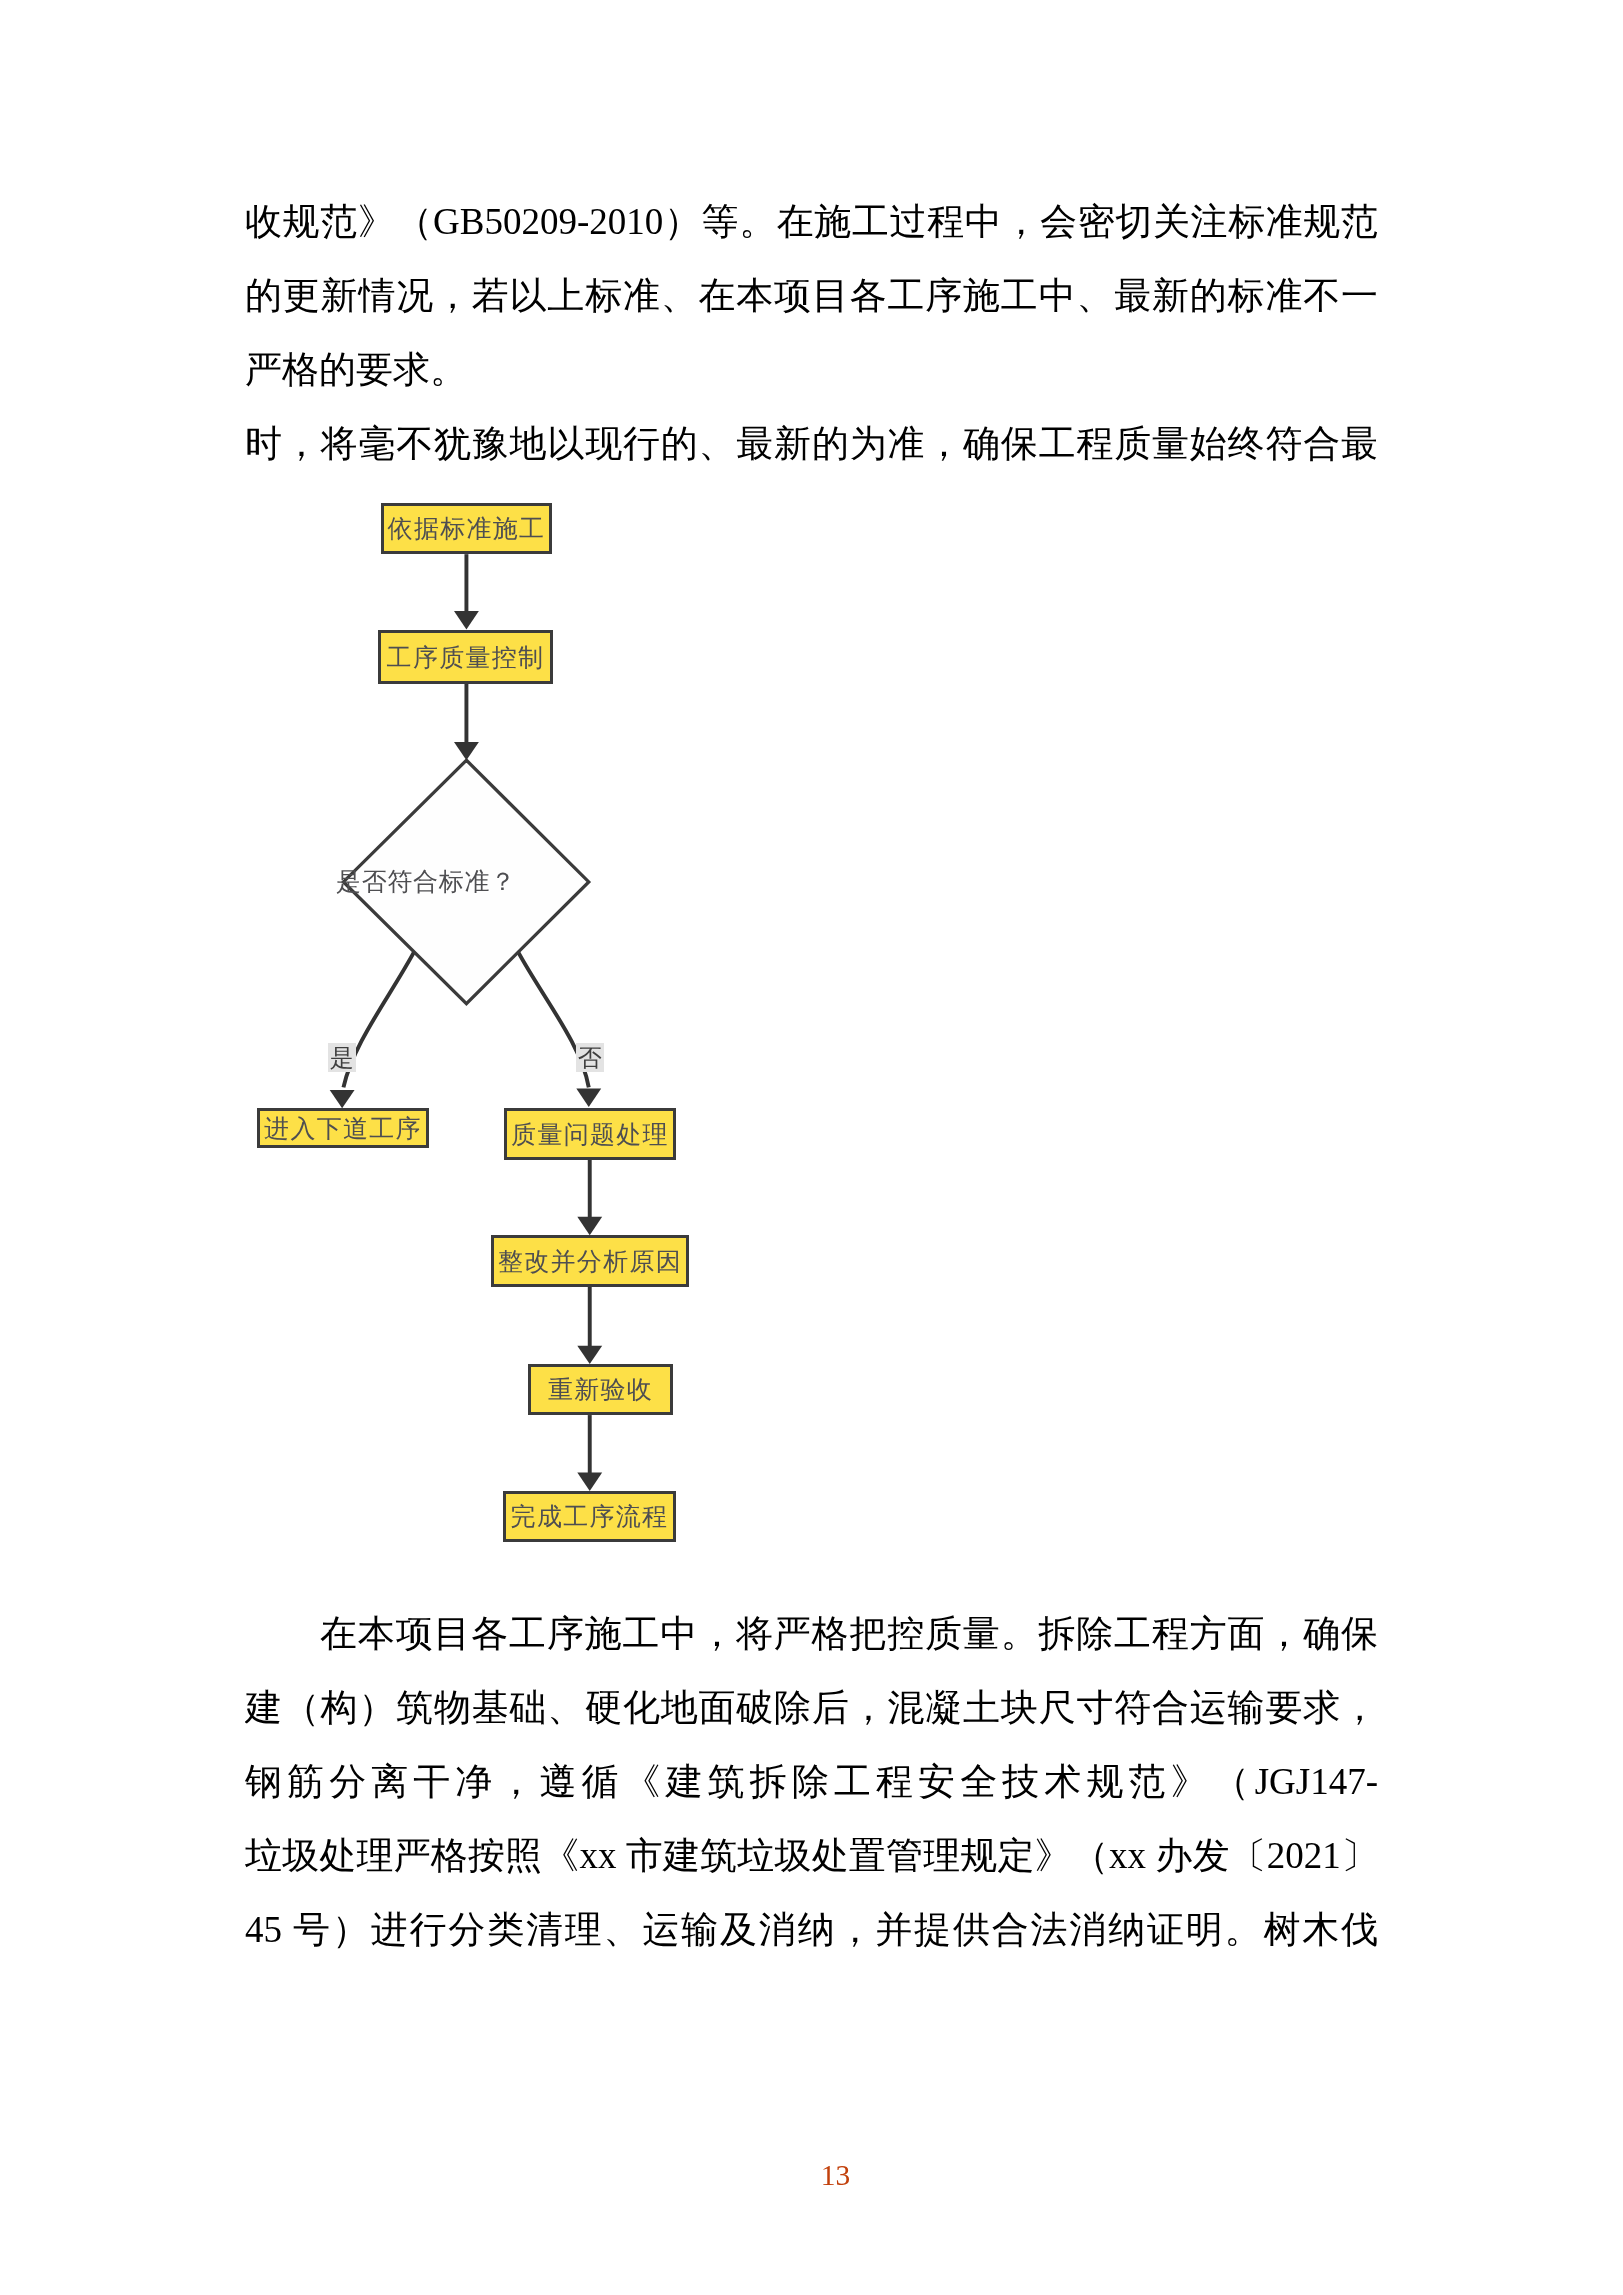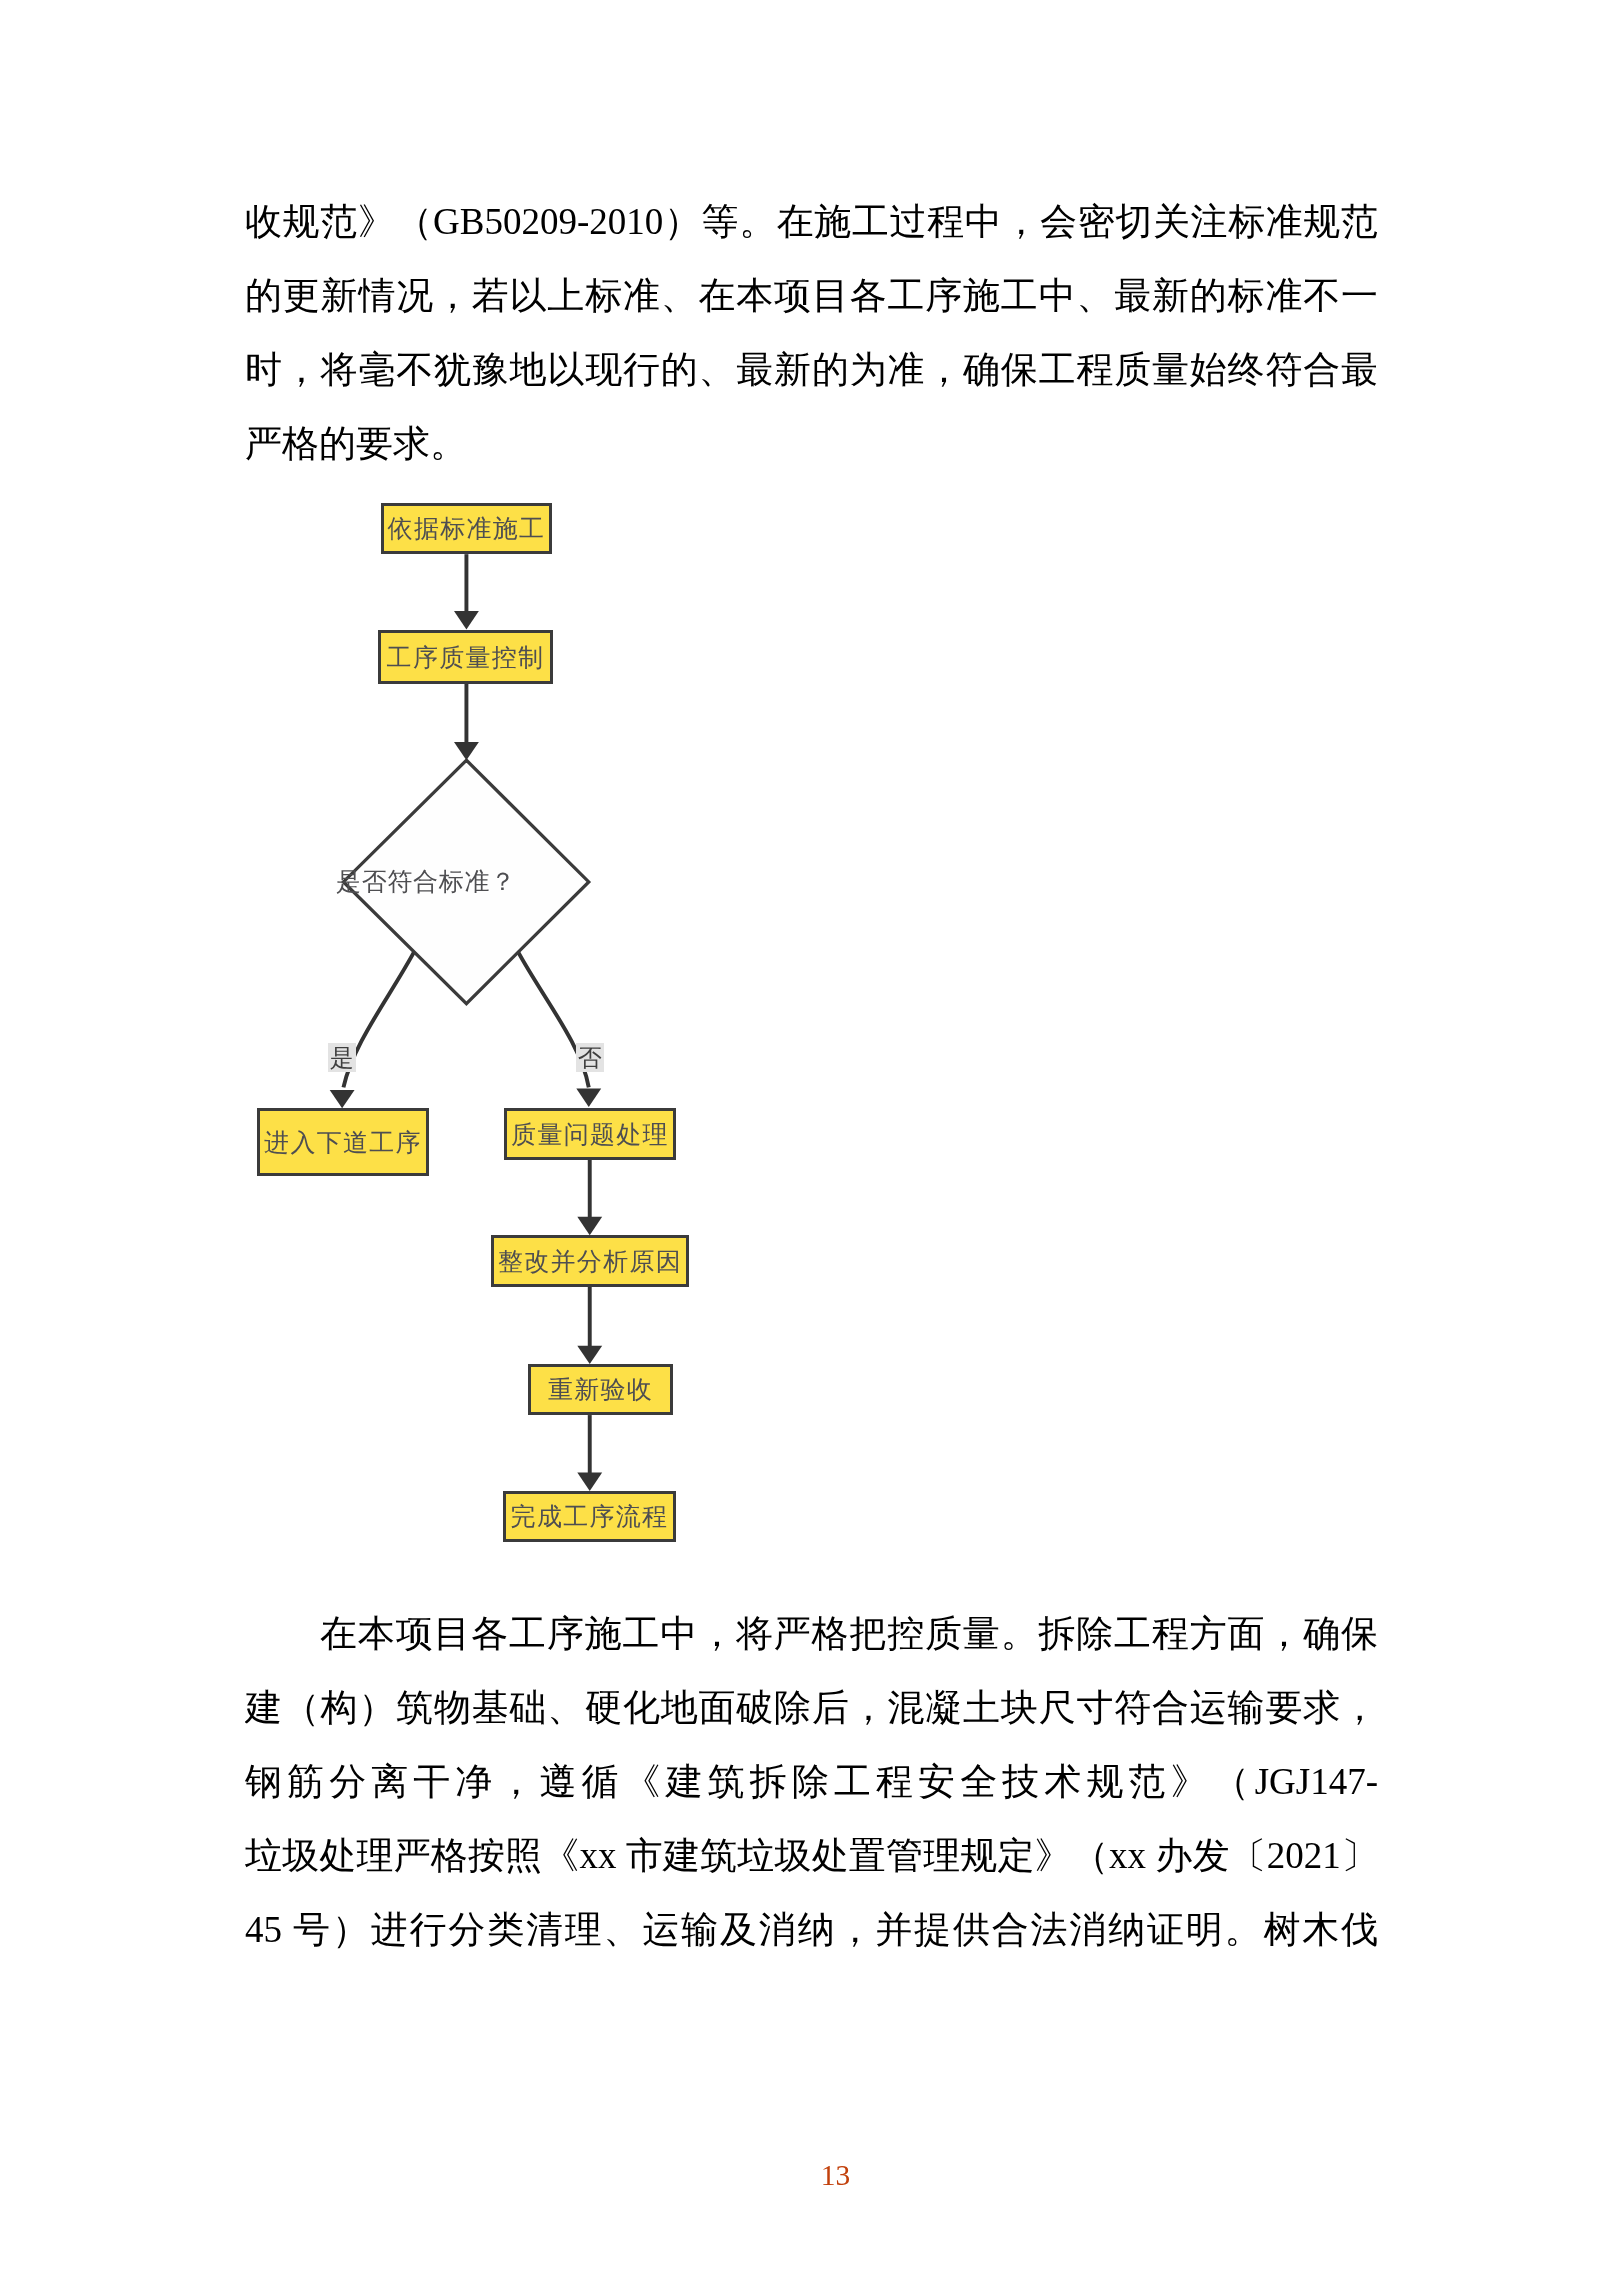--- a/index.html
+++ b/index.html
@@ -31,22 +31,22 @@
     font-size:29.4px; color:#c2410c; }
 </style>
 </head>
 <body>
 
 <div class="page">
 
   <div class="para" style="top:185px;">
     <div class="tline fill">收规范》（GB50209-2010）等。在施工过程中，会密切关注标准规范</div>
     <div class="tline fill">的更新情况，若以上标准、在本项目各工序施工中、最新的标准不一致</div>
+    <div class="tline">严格的要求。</div>
     <div class="tline fill">时，将毫不犹豫地以现行的、最新的为准，确保工程质量始终符合最</div>
-    <div class="tline">严格的要求。</div>
   </div>
 
   <svg class="connectors" width="1623" height="2295" viewBox="0 0 2481 3508">
     <g stroke="#333333" stroke-width="6" fill="none">
       <line x1="713" y1="847" x2="713" y2="936"></line>
       <line x1="713" y1="1045" x2="713" y2="1136"></line>
       <path d="M633,1455 C595,1525 540,1595 525,1662"></path>
       <path d="M792,1455 C830,1525 888,1595 900,1662"></path>
       <line x1="901.5" y1="1773" x2="901.5" y2="1862"></line>
       <line x1="901.5" y1="1967" x2="901.5" y2="2059"></line>
@@ -67,21 +67,21 @@
   <div class="node" style="left:381px; top:503px; width:171px; height:51px;">依据标准施工</div>
 
   <div class="node" style="left:378px; top:630px; width:175px; height:54px;">工序质量控制</div>
 
   <div class="diamond-text">是否符合标准？</div>
 
   <div class="branch-label" style="left:328px; top:1043px;">是</div>
 
   <div class="branch-label" style="left:576px; top:1043px;">否</div>
 
-  <div class="node" style="left:257px; top:1108px; width:172px; height:68px;">进入下道工序</div>
+  <div class="node" style="left:257px; top:1108px; width:172px; height:40px;">进入下道工序</div>
 
   <div class="node" style="left:504px; top:1108px; width:172px; height:52px;">质量问题处理</div>
 
   <div class="node" style="left:491px; top:1235px; width:198px; height:52px;">整改并分析原因</div>
 
   <div class="node" style="left:528px; top:1364px; width:145px; height:51px;">重新验收</div>
 
   <div class="node" style="left:503px; top:1491px; width:173px; height:51px;">完成工序流程</div>
 
   <div class="para" style="top:1597px;">

